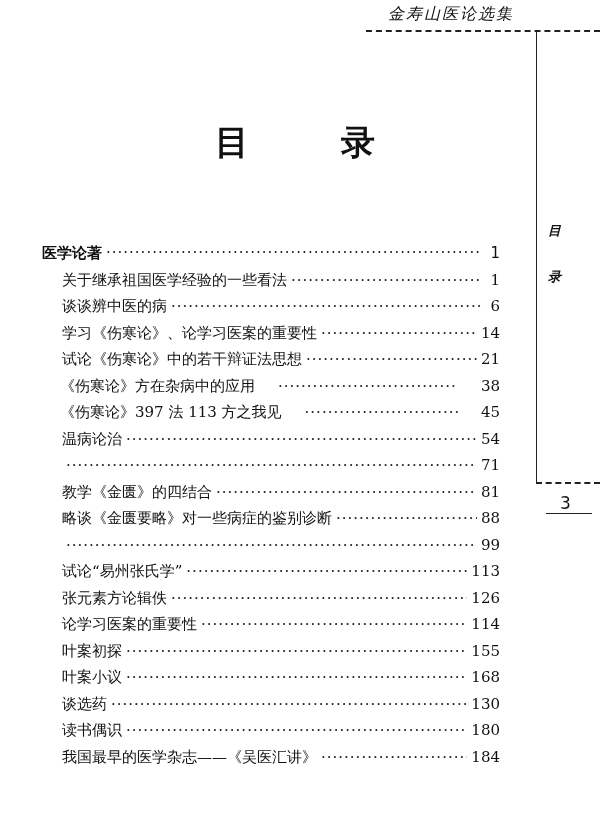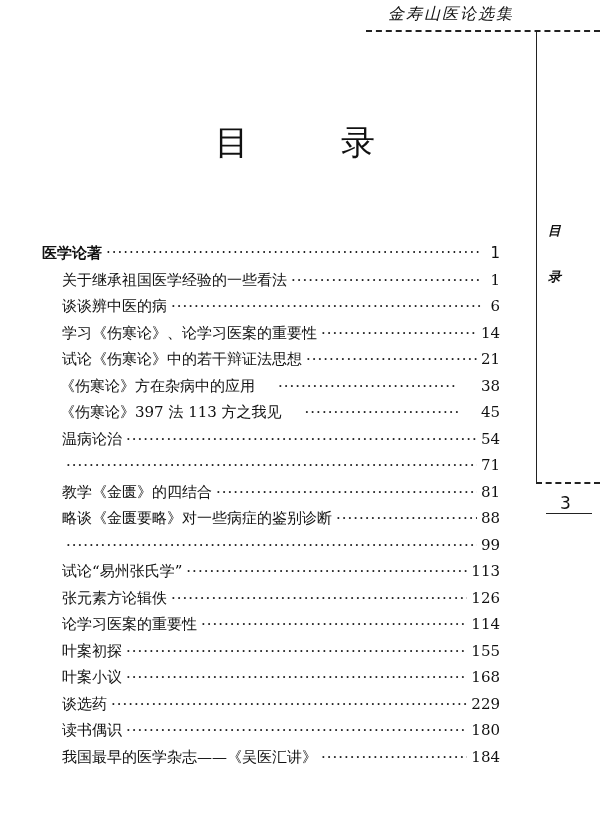--- a/index.html
+++ b/index.html
@@ -29,21 +29,21 @@
       font-family: "DejaVu Sans", sans-serif;
     }
     .page-number {
       position: absolute; left: 560px; top: 493px; font-size: 17px;
       font-family: "DejaVu Sans", sans-serif;
     }
     .page-number-rule {
       position: absolute; left: 546px; top: 513px; width: 46px; border-top: 1.5px solid #222;
     }
     .title {
-      position: absolute; top: 120px; left: 215px; font-size: 34px; font-weight: normal;
+      position: absolute; top: 120px; left: 215px; font-size: 34px; font-weight: bold;
       font-family: "DejaVu Sans", sans-serif;
     }
     .title .c2 { margin-left: 92px; }
     .toc { position: absolute; left: 42px; top: 240px; width: 458px; }
     .toc-row {
       display: flex; align-items: flex-start; height: 26.5px; font-size: 15px; line-height: 26.5px;
       white-space: nowrap;
     }
     .toc-row.section { font-weight: bold; font-family: "DejaVu Sans", sans-serif; }
     .toc-row.entry { padding-left: 20px; }
@@ -154,21 +154,21 @@
       <span class="page">155</span>
     </div>
   <div class="toc-row entry">
       <span class="label">叶案小议</span>
       <span class="leader"></span>
       <span class="page">168</span>
     </div>
   <div class="toc-row entry">
       <span class="label">谈选药</span>
       <span class="leader"></span>
-      <span class="page">229</span>
+      <span class="page">130</span>
     </div>
   <div class="toc-row entry">
       <span class="label">读书偶识</span>
       <span class="leader"></span>
       <span class="page">180</span>
     </div>
   <div class="toc-row entry">
       <span class="label">我国最早的医学杂志——《吴医汇讲》</span>
       <span class="leader"></span>
       <span class="page">184</span>

